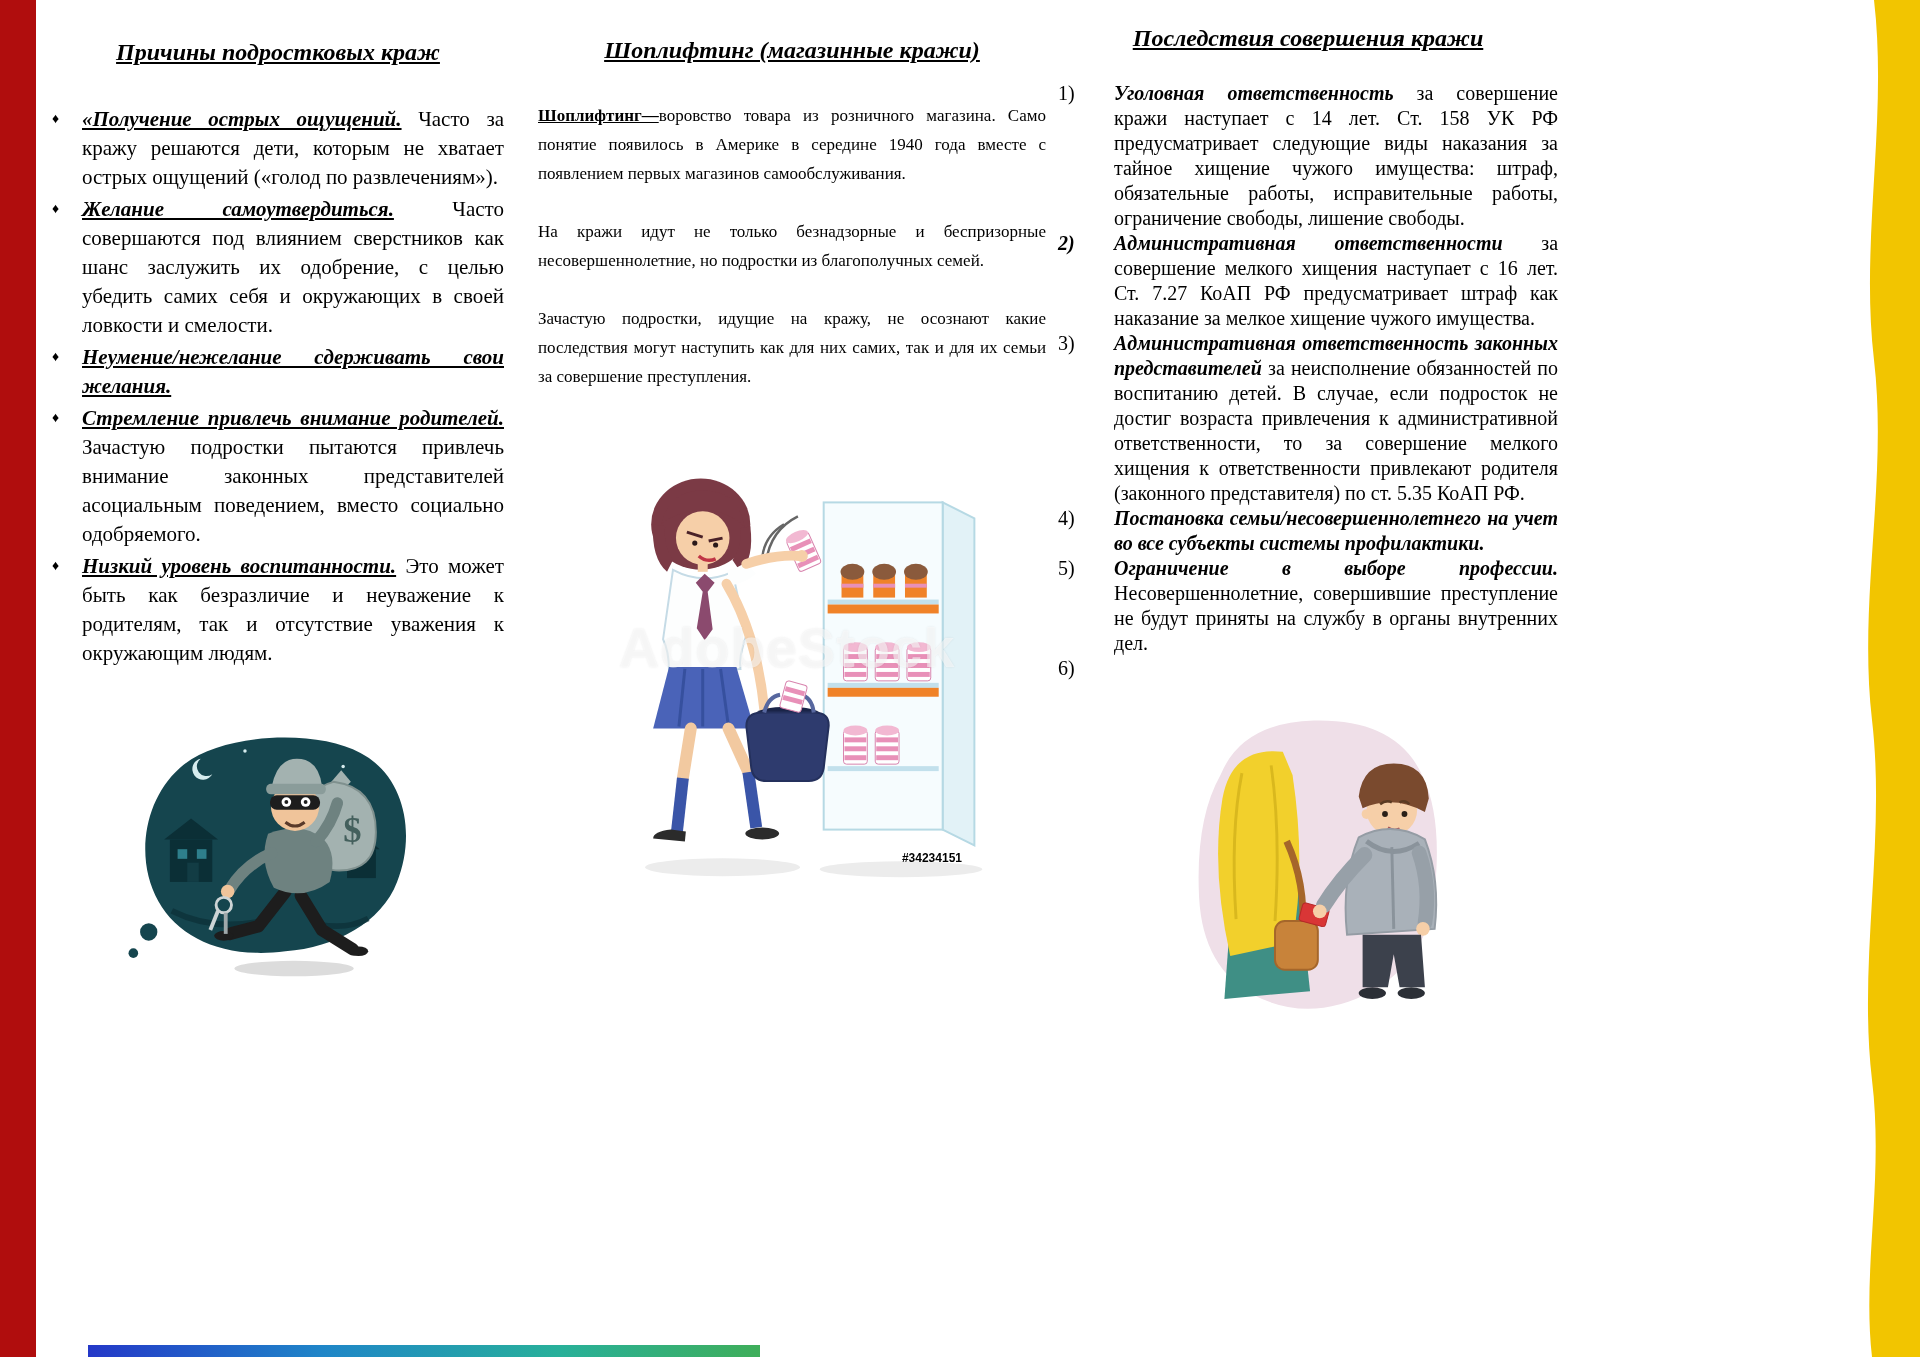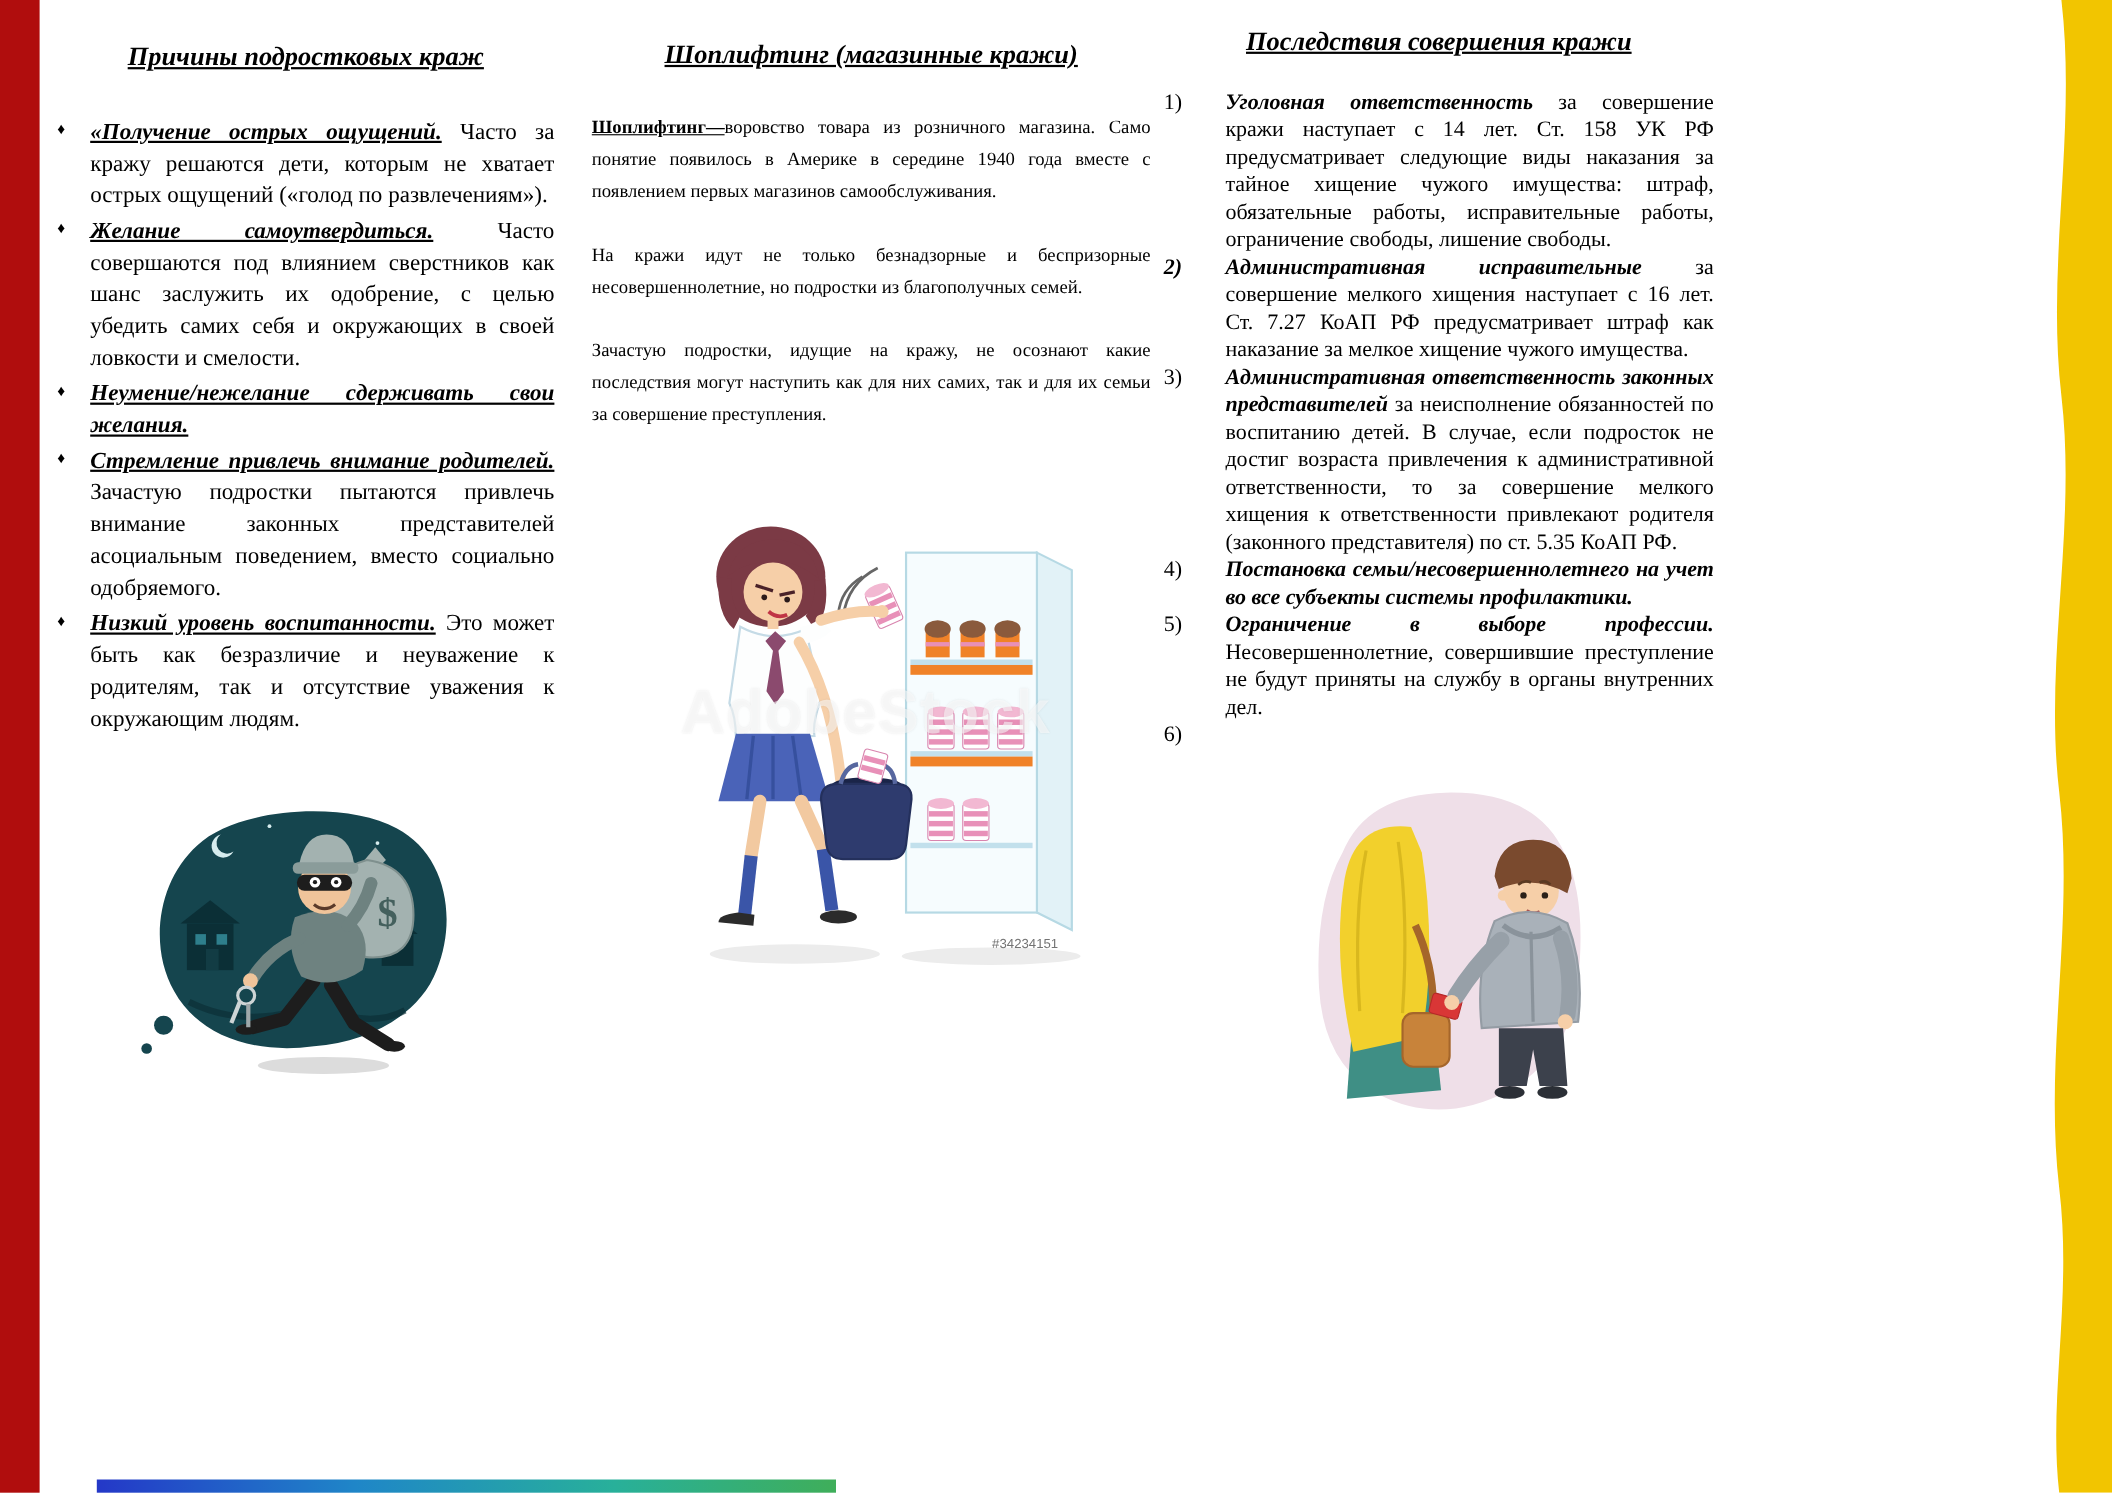--- a/index.html
+++ b/index.html
@@ -51,21 +51,21 @@
   .illus-pick { margin:24px 0 0 108px; width:292px; }
   .watermark {
     position:absolute; left:50%; top:47%; transform:translate(-50%,-50%);
     font-family:"Liberation Sans","DejaVu Sans",sans-serif;
     font-size:56px; font-weight:bold; color:rgba(255,255,255,0.55);
     letter-spacing:1px; pointer-events:none; text-shadow:0 0 2px rgba(120,120,120,0.15);
   }
   .image-id {
     position:absolute; right:58px; bottom:24px;
     font-family:"Liberation Sans","DejaVu Sans",sans-serif;
-    font-size:12px; font-weight:normal; color:#737373;
+    font-size:12px; font-weight:bold; color:#000000;
   }
 </style>
 </head>
 <body>
 
 <div class="bar-left"></div>
 
 <div class="bar-right">
   <svg viewBox="0 0 72 1357" preserveAspectRatio="none">
     <path d="M72,0 H26 C40,120 12,240 26,360 C40,480 10,600 24,720 C38,840 10,960 24,1080 C36,1180 14,1270 24,1357 H72 Z" fill="#f2c500"></path>
@@ -273,21 +273,21 @@
 
 <section class="col col-cons">
   <h2 class="col-title">Последствия совершения кражи</h2>
   <ol class="cons-list">
     <li class="cons-item">
       <span class="num">1)</span>
       <span class="cons-text"><b class="lead-bi">Уголовная ответственность</b> <span>за совершение кражи наступает с 14 лет. Ст. 158 УК РФ предусматривает следующие виды наказания за тайное хищение чужого имущества: штраф, обязательные работы, исправительные работы, ограничение свободы, лишение свободы.</span></span>
     </li>
     <li class="cons-item">
       <span class="num bi">2)</span>
-      <span class="cons-text"><b class="lead-bi">Административная исправительные</b> <span>за совершение мелкого хищения наступает с 16 лет. Ст. 7.27 КоАП РФ предусматривает штраф как наказание за мелкое хищение чужого имущества.</span></span>
+      <span class="cons-text"><b class="lead-bi">Административная ответственности</b> <span>за совершение мелкого хищения наступает с 16 лет. Ст. 7.27 КоАП РФ предусматривает штраф как наказание за мелкое хищение чужого имущества.</span></span>
     </li>
     <li class="cons-item">
       <span class="num">3)</span>
       <span class="cons-text"><b class="lead-bi">Административная ответственность законных представителей</b> <span>за неисполнение обязанностей по воспитанию детей. В случае, если подросток не достиг возраста привлечения к административной ответственности, то за совершение мелкого хищения к ответственности привлекают родителя (законного представителя) по ст. 5.35 КоАП РФ.</span></span>
     </li>
     <li class="cons-item">
       <span class="num">4)</span>
       <span class="cons-text"><b class="lead-bi">Постановка семьи/несовершеннолетнего на учет во все субъекты системы профилактики.</b> <span></span></span>
     </li>
     <li class="cons-item">

